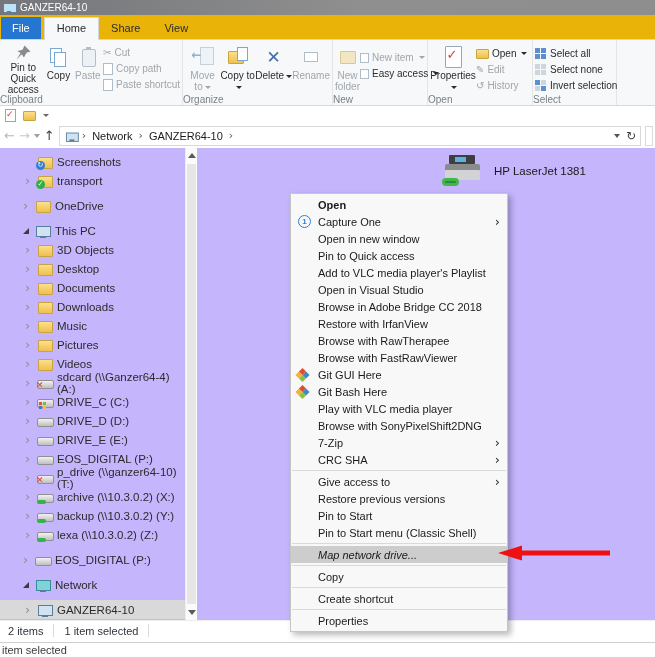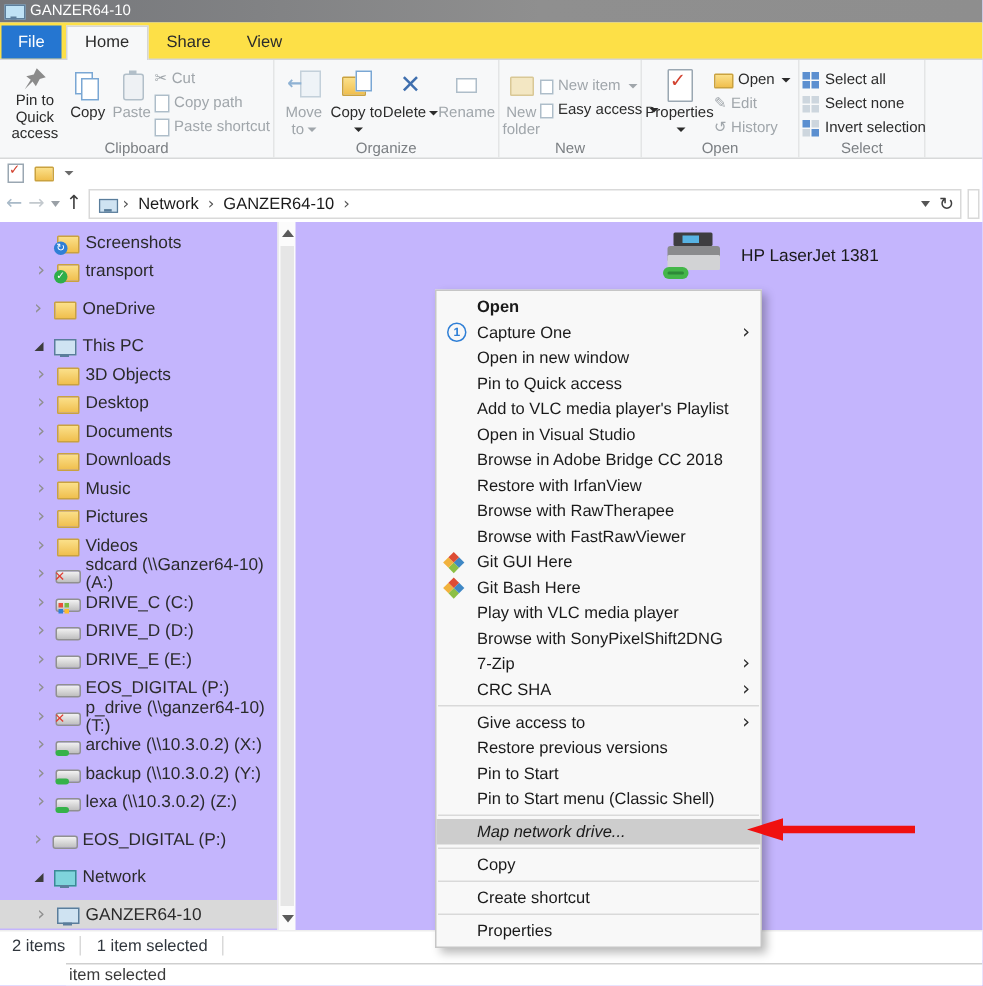--- a/index.html
+++ b/index.html
@@ -10,31 +10,31 @@
 
   
   .titlebar { height:15px; background:linear-gradient(90deg,#74767a,#8f8f8f 55%,#8e8e8e);
               color:#fff; display:flex; align-items:center; gap:5px; padding-left:3px; font-size:10px; }
   .win-ico { width:12px; height:10px; position:relative; }
   .win-ico::before { content:""; position:absolute; left:0; top:0; width:12px; height:8px;
                      background:#bfe2f5; border:1px solid #5d7f9c; }
   .win-ico::after { content:""; position:absolute; left:4px; bottom:0; width:4px; height:2px; background:#5d7f9c; }
 
   
-  .tabrow { height:25px; background:#fde047; display:flex; align-items:flex-end; border-bottom:1px solid #d5d6d7; }
+  .tabrow { height:25px; background:#eab308; display:flex; align-items:flex-end; border-bottom:1px solid #d5d6d7; }
   .tab { padding:4px 12px 5px; font-size:11px; color:#2b2b2b; }
   .tab.file { background:#2576d1; color:#fff; margin-left:1px; padding:5px 11px; }
   .tab.active { background:#f7f8f9; border:1px solid #d5d6d7; border-bottom:none; margin-bottom:-1px;
                 padding-bottom:6px; margin-left:3px; }
 
   
   .ribbon { height:66px; background:#f7f8f9; border-bottom:1px solid #d8d9da; display:flex; }
   .rgroup { position:relative; height:100%; border-right:1px solid #e4e5e6; padding:2px 2px 13px; }
   .rbody { display:flex; height:100%; align-items:flex-start; }
-  .glabel { position:absolute; bottom:0; left:0; right:0; text-align:center; color:#7b7f83; font-size:10px; }
+  .glabel { position:absolute; bottom:0; left:0; right:0; text-align:left; color:#7b7f83; font-size:10px; }
   .rbtn-lg { display:flex; flex-direction:column; align-items:center; text-align:center;
              font-size:10px; line-height:11px; color:#2b2b2b; padding-top:2px; height:50px; }
   .rcol { display:flex; flex-direction:column; justify-content:flex-start; gap:1px; padding-top:3px; }
   .rbtn-sm { display:flex; align-items:center; gap:3px; font-size:10px; height:15px; color:#2b2b2b; white-space:nowrap; }
   .dis { color:#a0a6ab !important; }
   .caret { display:inline-block; width:0; height:0; border-left:3px solid transparent;
            border-right:3px solid transparent; border-top:3px solid currentColor; margin-left:2px; vertical-align:middle; }
   .ric { height:26px; display:flex; align-items:center; justify-content:center; }
 
   
@@ -134,21 +134,21 @@
        box-shadow:5px 0 #3f88c5,0 5px #f1b23d,5px 5px #8cbf45; transform:rotate(45deg); }
 
   
   .annot { position:absolute; left:496px; top:543px; z-index:60; }
 
   
   .statusbar { position:absolute; left:0; right:0; bottom:17px; height:20px; background:#fff; border-top:1px solid #ededed;
                display:flex; align-items:center; gap:10px; padding-left:8px; color:#30363d; z-index:40; }
   .sb-div { width:1px; height:13px; background:#d9d9d9; }
   .statusbar2 { position:absolute; left:0; right:0; bottom:0; height:15px; background:#fff; border-top:1px solid #cfcfcf;
-                display:flex; align-items:center; padding-left:2px; color:#3a3a3a; z-index:40;margin-left:44px; }
+                display:flex; align-items:center; padding-left:2px; color:#3a3a3a; z-index:40; }
 </style>
 </head>
 <body>
 
 <div class="titlebar">
   <span class="win-ico"></span>
   <span>GANZER64-10</span>
 </div>
 
 <div class="tabrow">
@@ -378,21 +378,21 @@
     <span>Pictures</span>
   </div>
       <div class="tree-row lvl1 chev-right">
     <span class="chev"></span>
     <span class="icn i-folder f"></span>
     <span>Videos</span>
   </div>
       <div class="tree-row lvl1 chev-right">
     <span class="chev"></span>
     <span class="icn i-drive-x d"></span>
-    <span>sdcard (\\Ganzer64-10) (A:)</span>
+    <span>sdcard (\\Ganzer64-4) (A:)</span>
   </div>
       <div class="tree-row lvl1 chev-right">
     <span class="chev"></span>
     <span class="icn i-drive-win d"></span>
     <span>DRIVE_C (C:)</span>
   </div>
       <div class="tree-row lvl1 chev-right">
     <span class="chev"></span>
     <span class="icn i-drive d"></span>
     <span>DRIVE_D (D:)</span>

